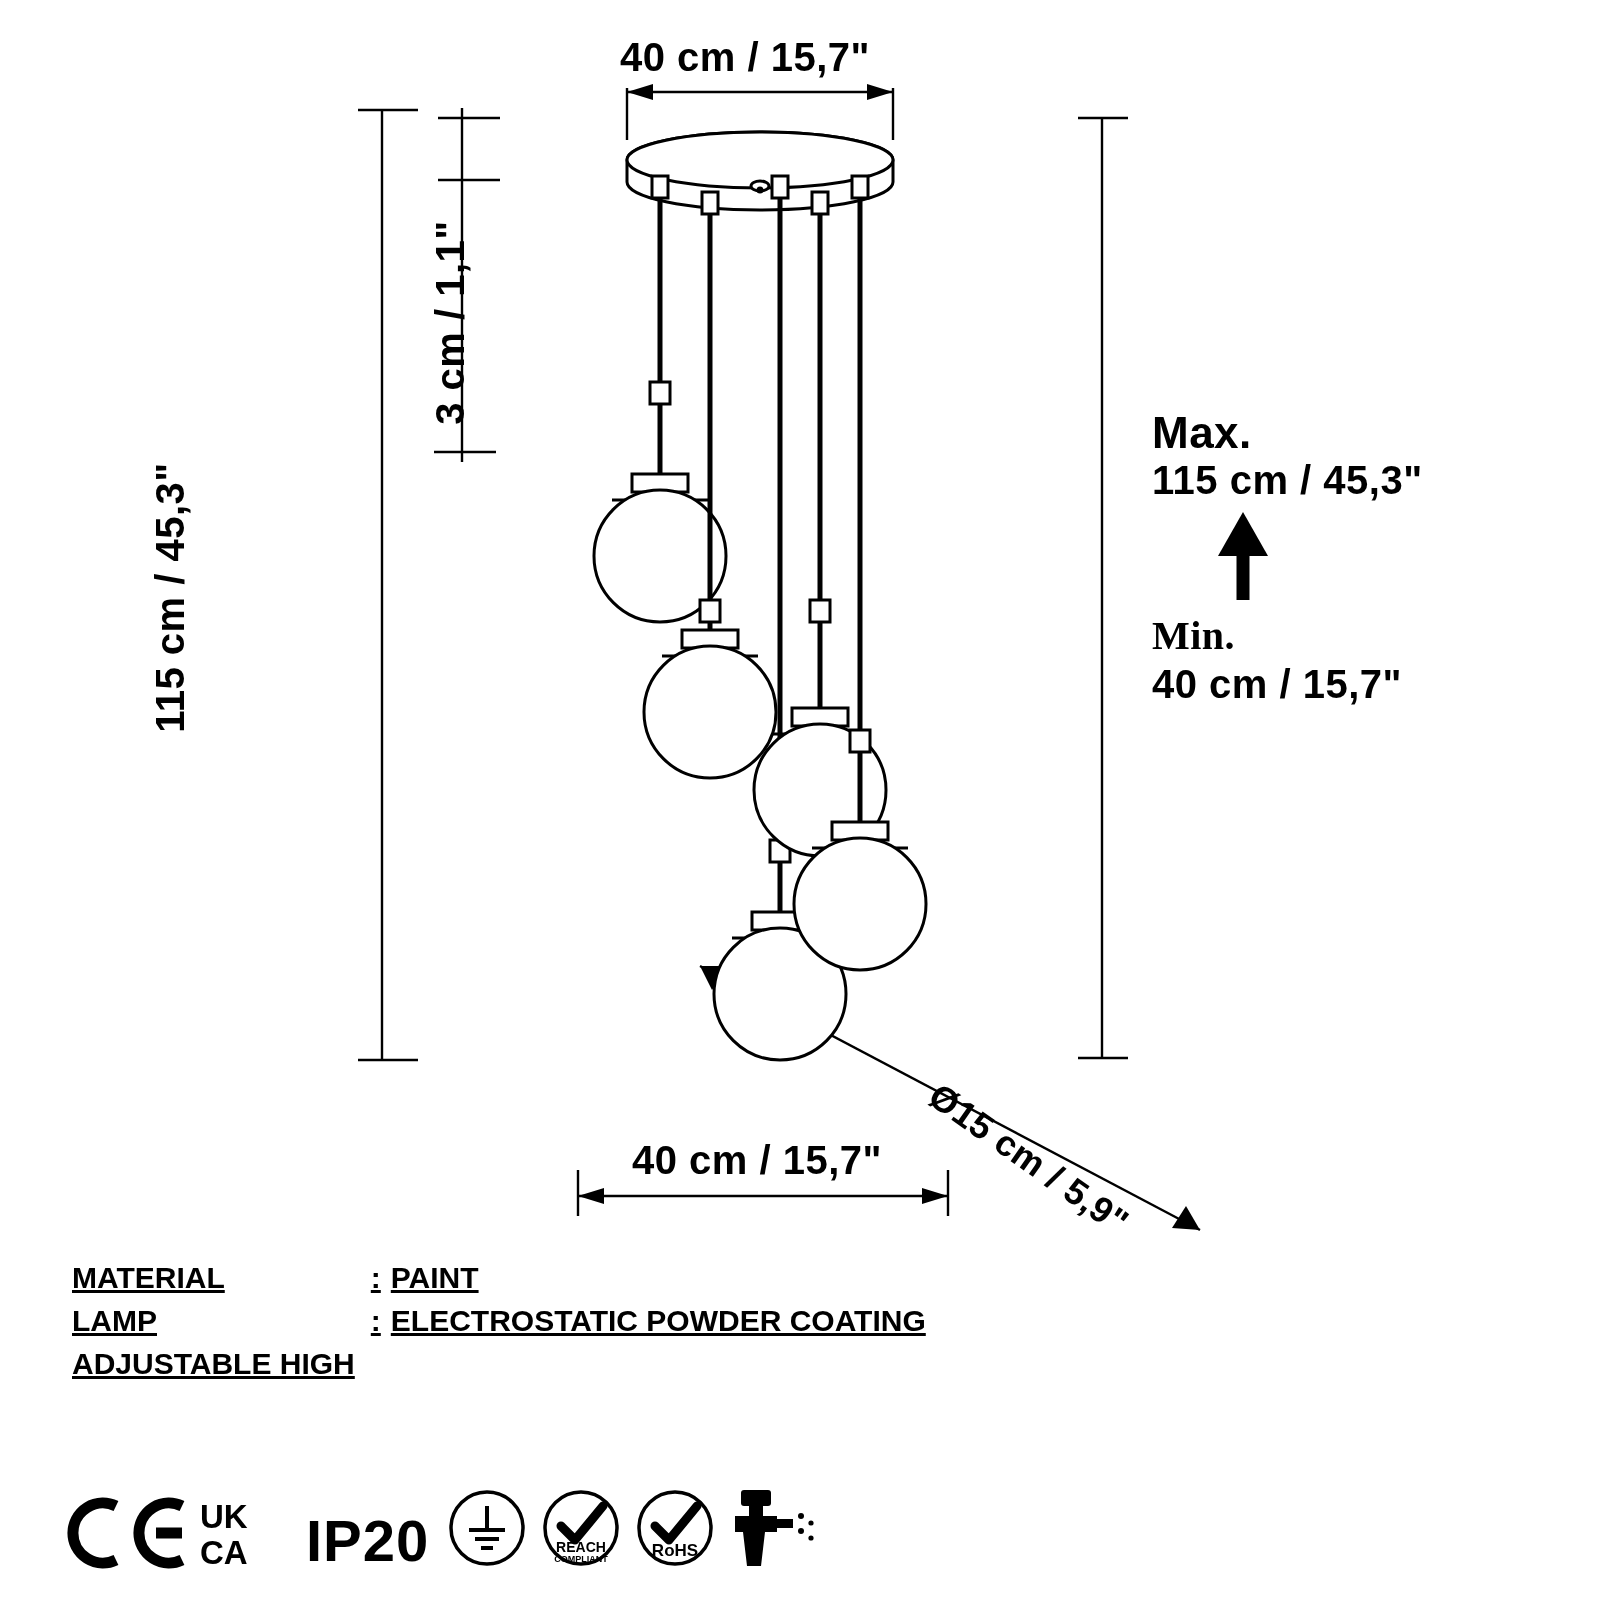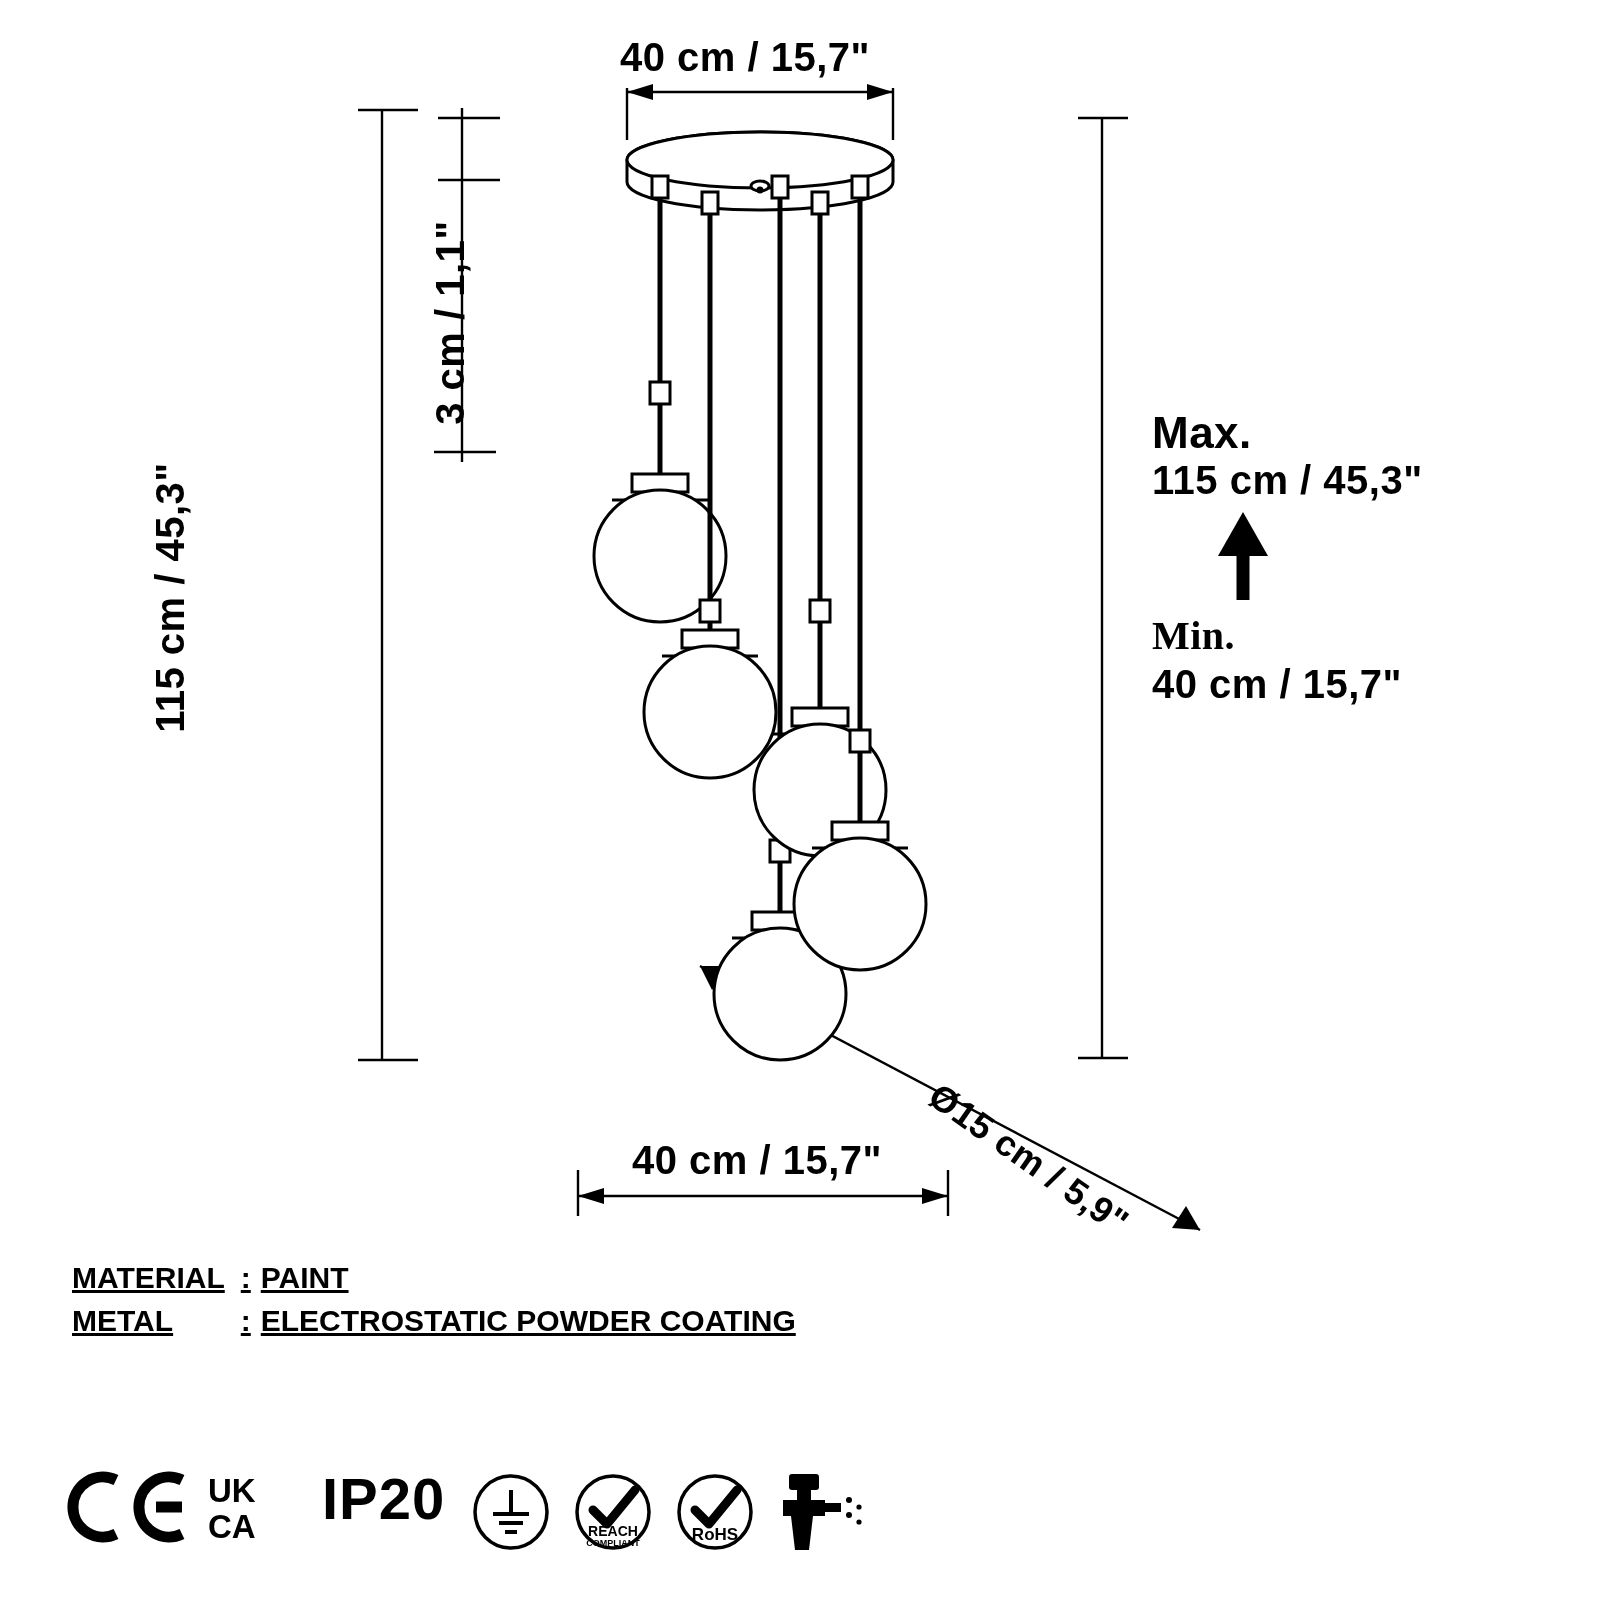--- a/index.html
+++ b/index.html
@@ -109,22 +109,22 @@
     padding-right: 10px;
   }
 
   
   #certs {
     position: absolute;
     left: 64px;
     top: 1470px;
     height: 100px;
     display: flex;
-    align-items: flex-start;
-    gap: 18px;
+    align-items: flex-end;
+    gap: 10px;
   }
   .cert {
     display: flex;
     align-items: center;
     justify-content: center;
   }
   #cert-ce { width: 126px; height: 74px; }
   #cert-ukca { width: 80px; height: 74px; }
   #ip-code {
     font-size: 58px;
@@ -263,23 +263,28 @@
 
 <div id="spec-table">
   <table>
     <tbody>
       <tr>
         <td class="key">MATERIAL</td>
         <td class="colon">:</td>
         <td class="val">PAINT</td>
       </tr>
       <tr>
-        <td class="key">METAL</td>
+        <td class="key">LAMP</td>
         <td class="colon">:</td>
         <td class="val">ELECTROSTATIC POWDER COATING</td>
+      </tr>
+      <tr>
+        <td class="key">ADJUSTABLE HIGH</td>
+        <td class="colon"></td>
+        <td class="val"></td>
       </tr>
     </tbody>
   </table>
 </div>
 
 <div id="certs">
 
   <div class="cert" id="cert-ce">
     <svg viewBox="0 0 126 74" width="126" height="74">
       <path d="M52,10 A30,30 0 1 0 52,64" fill="none" stroke="#000" stroke-width="11"></path>

